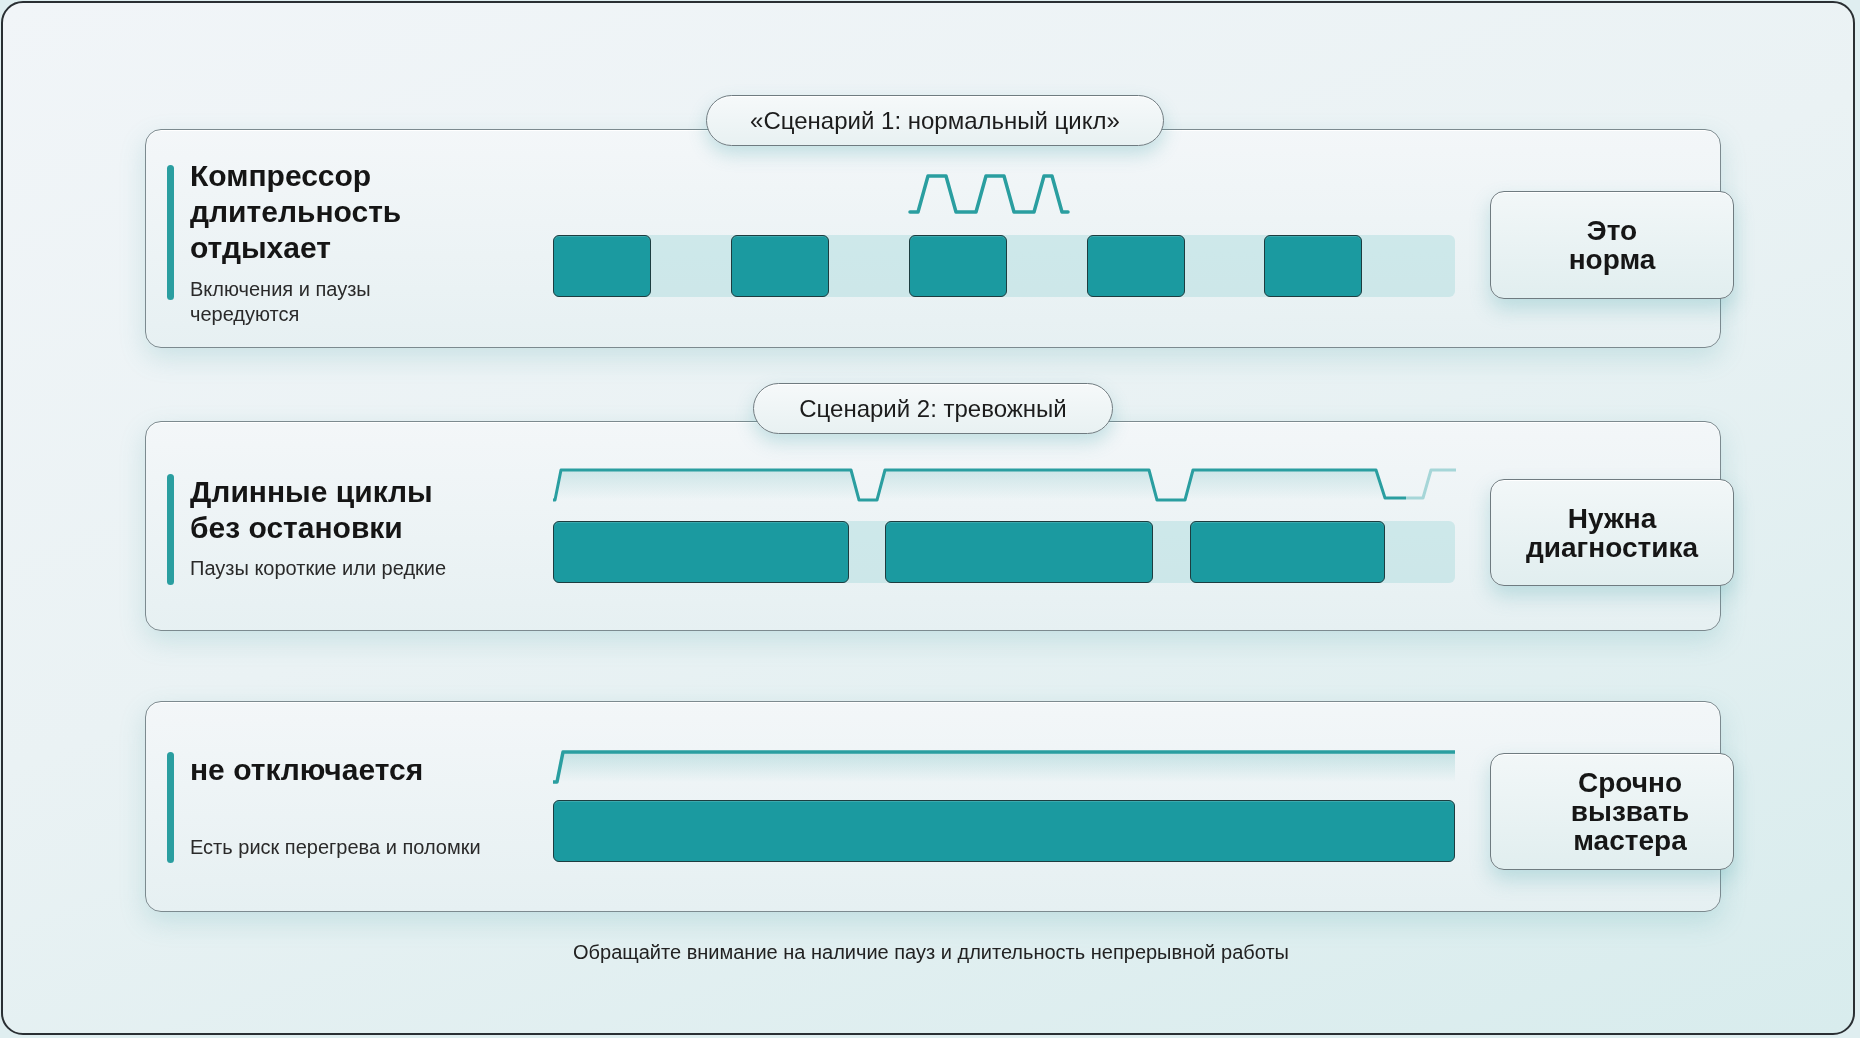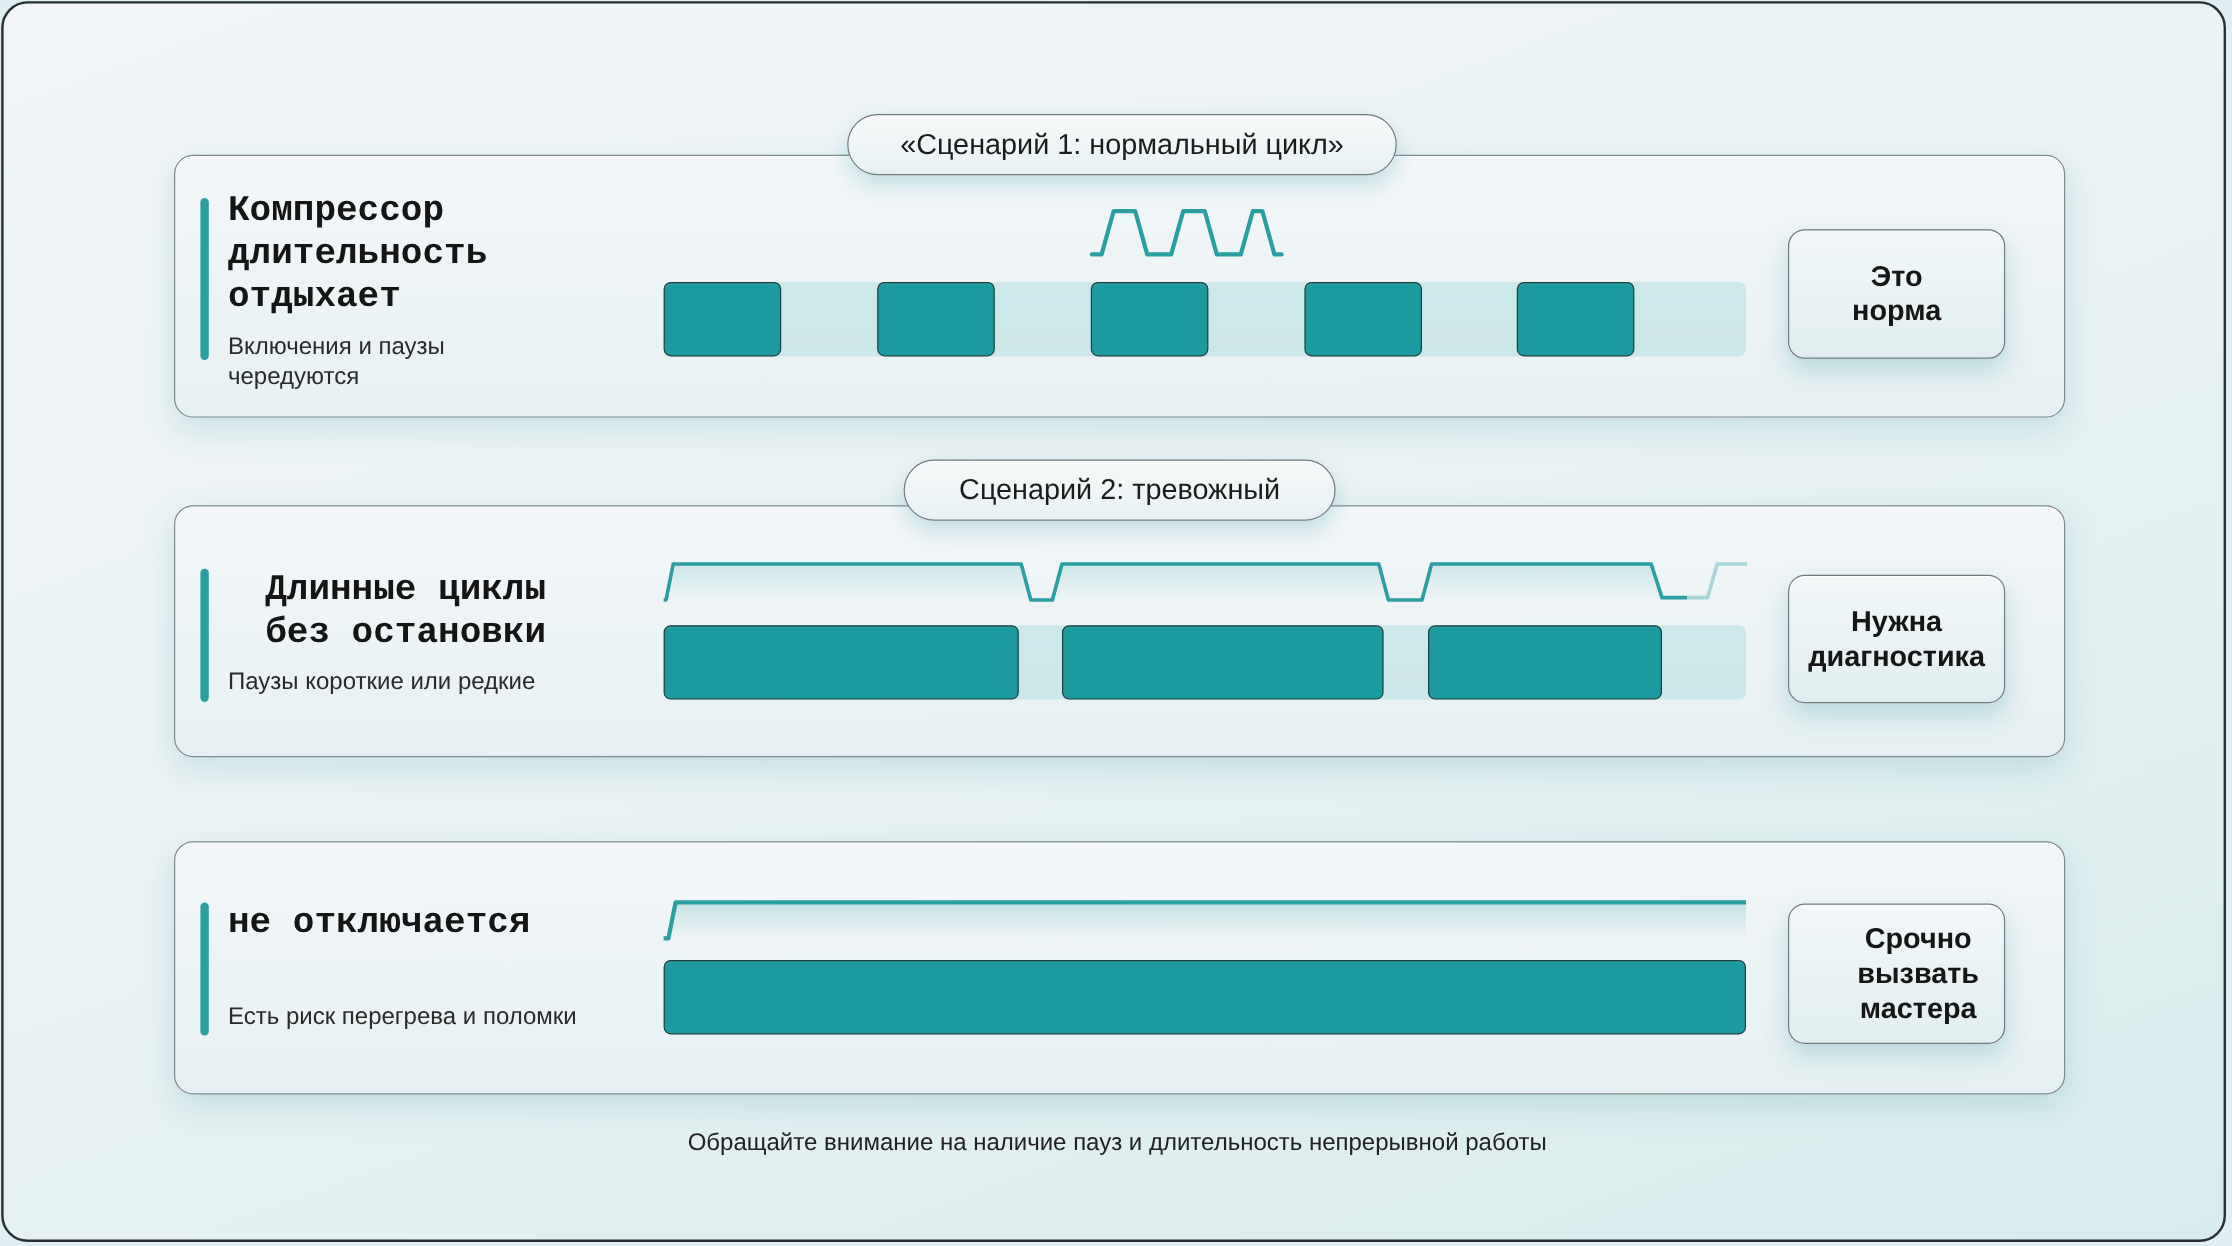--- a/index.html
+++ b/index.html
@@ -6,29 +6,29 @@
   body{width:1860px;height:1038px;overflow:hidden;background:#dfeef0;font-family:"Liberation Sans",sans-serif;color:#141414;}
   .frame{position:absolute;left:1px;top:1px;width:1854px;height:1034px;border:2px solid #2a2f33;border-radius:22px;
     background:linear-gradient(160deg,#f1f5f8 0%,#eaf2f4 45%,#d8eced 100%);box-sizing:border-box;overflow:hidden;}
   .panel{position:absolute;left:142px;width:1576px;border:1.5px solid #7c8a8f;border-radius:16px;
     background:linear-gradient(180deg,rgba(244,247,249,0.92),rgba(230,240,242,0.92));
     box-shadow:0 10px 26px rgba(80,170,175,0.22), inset 0 1px 0 #fff;box-sizing:border-box;}
   .pill{position:absolute;height:51px;border:1.5px solid #6f7b80;border-radius:26px;
     background:linear-gradient(180deg,#f6f9fa,#e8f1f2);box-shadow:0 8px 18px rgba(80,170,175,0.30), inset 0 1px 0 #fff;
     display:flex;align-items:center;justify-content:center;font-size:24px;color:#1c1c1c;box-sizing:border-box;white-space:nowrap;}
   .accent{position:absolute;left:21px;width:7px;border-radius:4px;background:#2a9ea0;}
-  .title{position:absolute;left:44px;font-weight:bold;font-size:30px;line-height:36px;color:#151515;font-family:Liberation Mono, monospace;}
+  .title{position:absolute;left:44px;font-weight:bold;font-size:30px;line-height:36px;color:#151515;}
   .sub{position:absolute;left:44px;font-size:20px;line-height:25px;color:#2a2a2a;}
   .track{position:absolute;left:407px;width:902px;height:62px;border-radius:6px;background:rgba(180,222,224,0.55);}
   .block{position:absolute;top:0;height:62px;border:1.5px solid #1d3d40;border-radius:6px;background:#1b9aa0;box-sizing:border-box;
     box-shadow:inset 0 1px 0 rgba(255,255,255,0.15);}
   .wave{position:absolute;}
-  .badge{position:absolute;left:1344px;width:181px;border:1.5px solid #6f7b80;border-radius:14px;
+  .badge{position:absolute;left:1344px;width:244px;border:1.5px solid #6f7b80;border-radius:14px;
     background:linear-gradient(180deg,#f2f7f8,#e1eeef);box-shadow:0 10px 20px rgba(80,170,175,0.30), inset 0 1px 0 #fff;
-    display:flex;align-items:center;justify-content:center;text-align:center;font-weight:bold;font-size:24px;line-height:29px;color:#161616;box-sizing:border-box;}
+    display:flex;align-items:center;justify-content:center;text-align:center;font-weight:bold;font-size:28px;line-height:29px;color:#161616;box-sizing:border-box;}
   .footer{position:absolute;left:0;width:1856px;top:938px;text-align:center;font-size:20px;color:#222;}
 </style>
 </head>
 <body>
 
 <div class="frame">
 
   <div class="panel" style="top:126px;height:219px;">
     <div class="accent" style="top:35px;height:135px;"></div>
     <div class="title" style="top:28px;">
@@ -54,21 +54,21 @@
       <div>
         <div>Это</div>
         <div>норма</div>
       </div>
     </div>
   </div>
   <div class="pill" style="left:703px;top:81px;width:458px;margin-top:11px;">«Сценарий 1: нормальный цикл»</div>
 
   <div class="panel" style="top:418px;height:210px;">
     <div class="accent" style="top:52px;height:111px;"></div>
-    <div class="title" style="top:52px;margin-left:31px;">
+    <div class="title" style="top:52px;">
       <div>Длинные циклы</div>
       <div>без остановки</div>
     </div>
     <div class="sub" style="top:134px;">
       <div>Паузы короткие или редкие</div>
     </div>
     <svg class="wave" style="left:405px;top:40px;" width="910" height="50">
       <defs>
         <linearGradient id="fill2" x1="0" y1="0" x2="0" y2="1">
           <stop offset="0" stop-color="#2a9ea0" stop-opacity="0.18"></stop>

